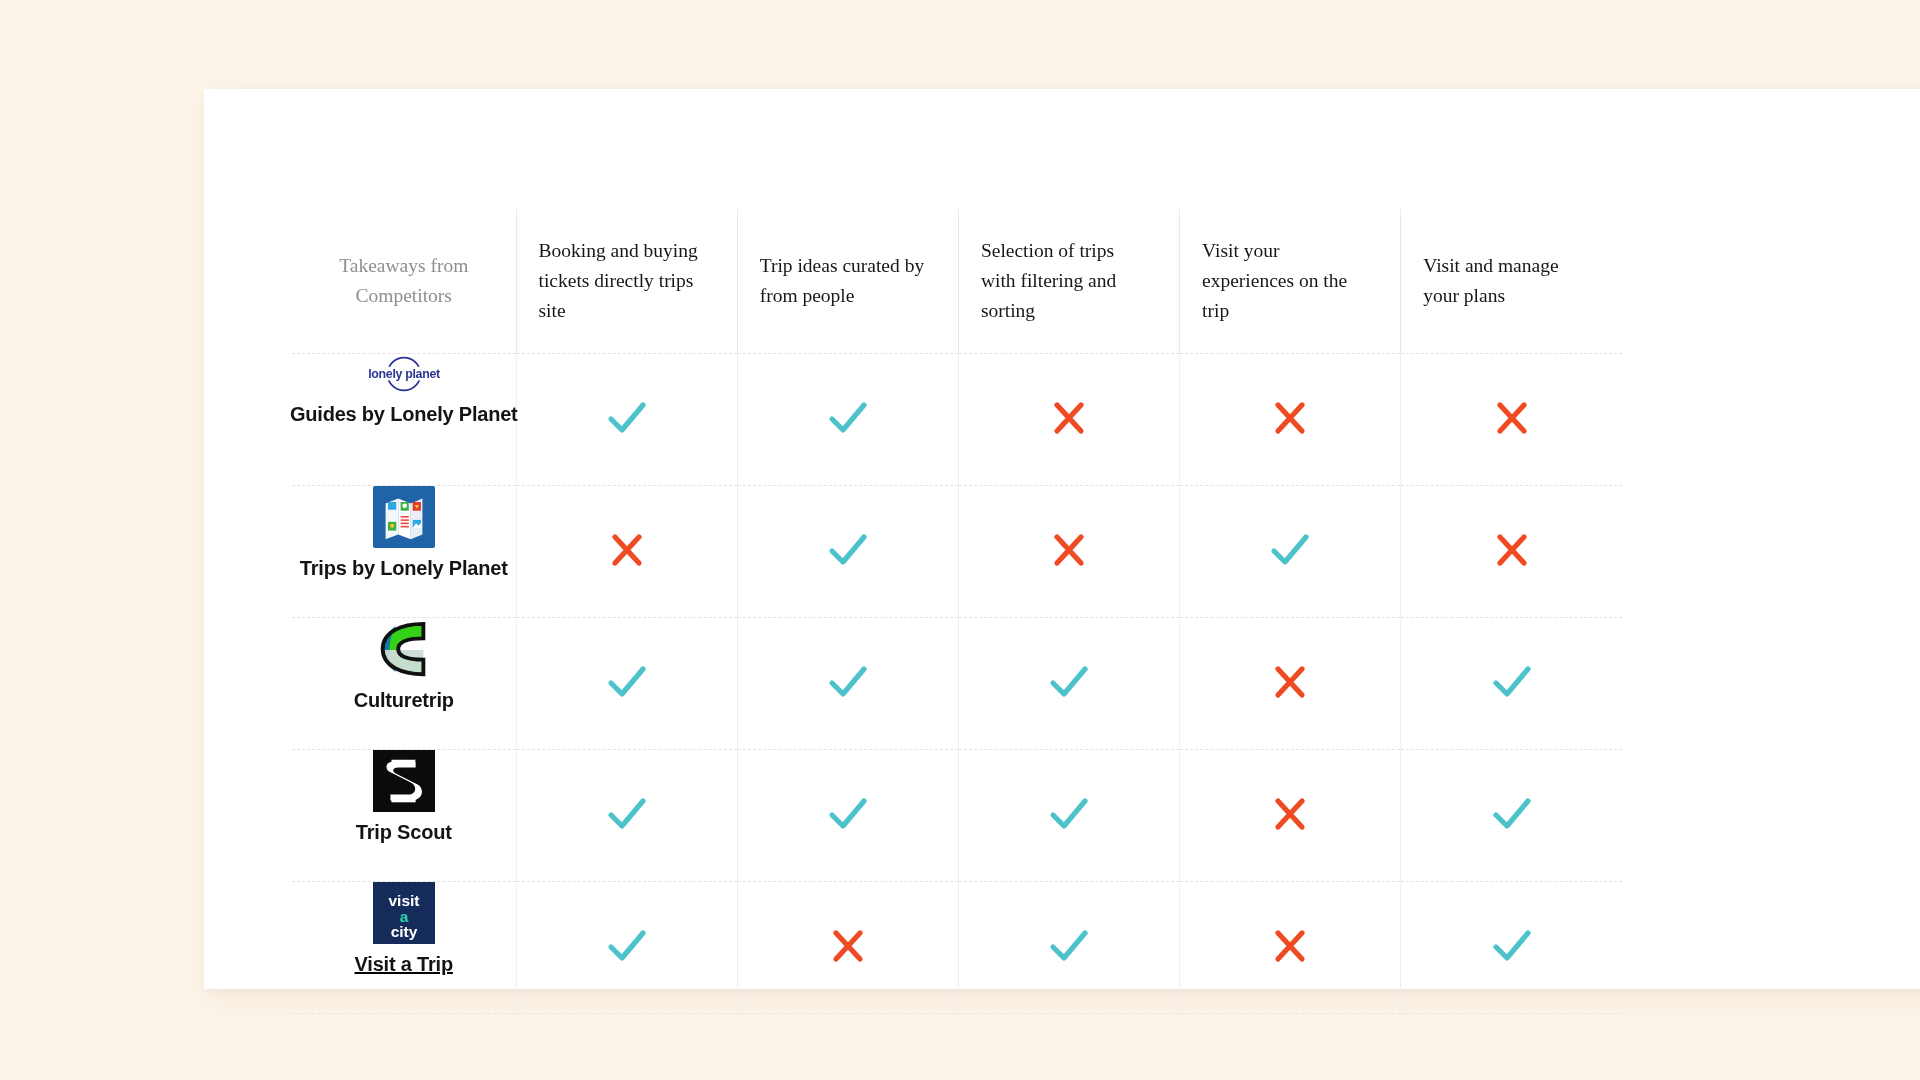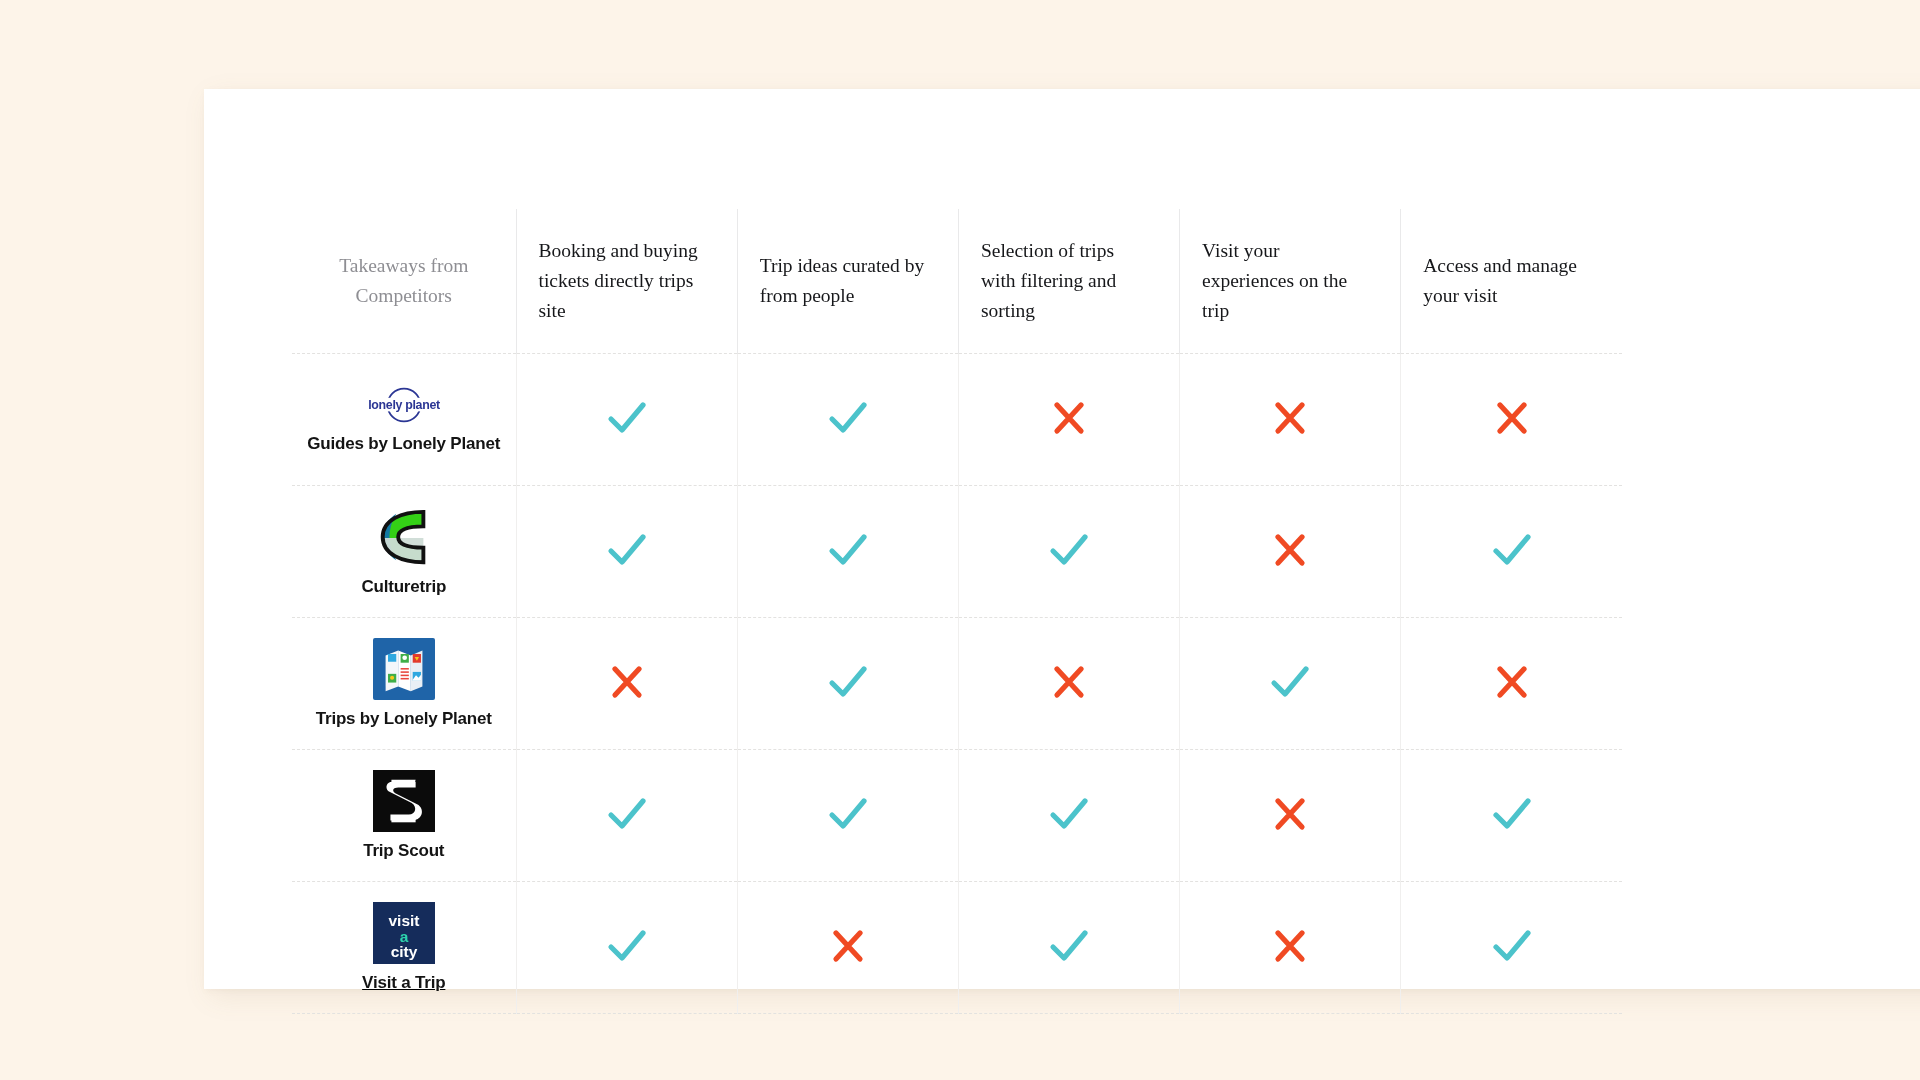--- a/index.html
+++ b/index.html
@@ -76,28 +76,27 @@
     text-align: center;
     border-top: 1px dashed #e3e2e0;
   }
   tbody tr:last-child td { border-bottom: 1px dashed #e3e2e0; text-decoration: underline; }
 
   
   .brand {
     display: flex;
     flex-direction: column;
     align-items: center;
-    justify-content: center;
     gap: 9px;
     height: 131px;
   }
   .brand-name {
     font-family: "Liberation Sans", sans-serif;
     font-weight: bold;
-    font-size: 17px;
+    font-size: 20px;
     letter-spacing: -0.2px;
     color: #141414;
     white-space: nowrap;
   }
   .logo-box {
     display: flex;
     align-items: center;
     justify-content: center;
   }
 
@@ -137,21 +136,21 @@
         <th class="sep">
           <div class="hdr-inner">Trip ideas curated by from people</div>
         </th>
         <th class="sep">
           <div class="hdr-inner">Selection of trips with filtering and sorting</div>
         </th>
         <th class="sep">
           <div class="hdr-inner">Visit your experiences on the trip</div>
         </th>
         <th class="sep">
-          <div class="hdr-inner">Access and manage your visit</div>
+          <div class="hdr-inner">Visit and manage your plans</div>
         </th>
       </tr>
     </thead>
 
     <tbody id="tbody">
         <tr>
           <td>
             <div class="brand">
               <span class="logo-box">
                 <svg class="lp-logo" viewBox="0 0 120 50">
@@ -170,50 +169,20 @@
                 <path d="M6 21 L17 32 L38 7" fill="none" stroke="#4CC3CB" stroke-width="5.2" stroke-linecap="round" stroke-linejoin="round"></path>
               </svg></span></td>
           <td class="sep"><span class="mark"><svg width="40" height="40" viewBox="0 0 40 40">
                 <path d="M8 7 L32 33 M32 7 L8 33" fill="none" stroke="#F04A23" stroke-width="5.2" stroke-linecap="round"></path>
               </svg></span></td>
           <td class="sep"><span class="mark"><svg width="40" height="40" viewBox="0 0 40 40">
                 <path d="M8 7 L32 33 M32 7 L8 33" fill="none" stroke="#F04A23" stroke-width="5.2" stroke-linecap="round"></path>
               </svg></span></td>
           <td class="sep"><span class="mark"><svg width="40" height="40" viewBox="0 0 40 40">
                 <path d="M8 7 L32 33 M32 7 L8 33" fill="none" stroke="#F04A23" stroke-width="5.2" stroke-linecap="round"></path>
-              </svg></span></td>
-        </tr>
-        <tr>
-          <td>
-            <div class="brand">
-              <span class="logo-box">
-                <svg class="sq" viewBox="0 0 64 64">
-                  <path d="M52 6 C30 6 10 14 10 32 C10 50 30 58 52 58 L52 43 C38 43 26 41 26 32 C26 23 38 21 52 21 Z" fill="#34D116"></path>
-                  <path d="M24 8 C15 14 10 22 10 32 C10 42 15 50 24 56 C19 48 17 40 17 32 C17 24 19 16 24 8 Z" fill="#1479A3"></path>
-                  <path d="M52 33 L52 58 C30 58 10 50 10 33 Z" fill="#CFDCD6" opacity="0.95"></path>
-                  <path d="M52 6 C30 6 10 14 10 32 C10 50 30 58 52 58 L52 43 C38 43 26 41 26 32 C26 23 38 21 52 21 Z" fill="none" stroke="#111111" stroke-width="4"></path>
-                </svg>
-              </span>
-              <div class="brand-name">Culturetrip</div>
-            </div>
-          </td>
-          <td class="sep"><span class="mark"><svg width="44" height="40" viewBox="0 0 44 40">
-                <path d="M6 21 L17 32 L38 7" fill="none" stroke="#4CC3CB" stroke-width="5.2" stroke-linecap="round" stroke-linejoin="round"></path>
-              </svg></span></td>
-          <td class="sep"><span class="mark"><svg width="44" height="40" viewBox="0 0 44 40">
-                <path d="M6 21 L17 32 L38 7" fill="none" stroke="#4CC3CB" stroke-width="5.2" stroke-linecap="round" stroke-linejoin="round"></path>
-              </svg></span></td>
-          <td class="sep"><span class="mark"><svg width="44" height="40" viewBox="0 0 44 40">
-                <path d="M6 21 L17 32 L38 7" fill="none" stroke="#4CC3CB" stroke-width="5.2" stroke-linecap="round" stroke-linejoin="round"></path>
-              </svg></span></td>
-          <td class="sep"><span class="mark"><svg width="40" height="40" viewBox="0 0 40 40">
-                <path d="M8 7 L32 33 M32 7 L8 33" fill="none" stroke="#F04A23" stroke-width="5.2" stroke-linecap="round"></path>
-              </svg></span></td>
-          <td class="sep"><span class="mark"><svg width="44" height="40" viewBox="0 0 44 40">
-                <path d="M6 21 L17 32 L38 7" fill="none" stroke="#4CC3CB" stroke-width="5.2" stroke-linecap="round" stroke-linejoin="round"></path>
               </svg></span></td>
         </tr>
         <tr>
           <td>
             <div class="brand">
               <span class="logo-box">
                 <svg class="sq" viewBox="0 0 64 64">
                   <rect width="64" height="64" rx="2" fill="#1F64A8"></rect>
                   <path d="M13 18 L26 13 L26 50 L13 55 Z" fill="#f4f7fa"></path>
                   <path d="M26 13 L39 18 L39 55 L26 50 Z" fill="#ffffff"></path>
@@ -250,20 +219,50 @@
               </svg></span></td>
           <td class="sep"><span class="mark"><svg width="40" height="40" viewBox="0 0 40 40">
                 <path d="M8 7 L32 33 M32 7 L8 33" fill="none" stroke="#F04A23" stroke-width="5.2" stroke-linecap="round"></path>
               </svg></span></td>
         </tr>
         <tr>
           <td>
             <div class="brand">
               <span class="logo-box">
                 <svg class="sq" viewBox="0 0 64 64">
+                  <path d="M52 6 C30 6 10 14 10 32 C10 50 30 58 52 58 L52 43 C38 43 26 41 26 32 C26 23 38 21 52 21 Z" fill="#34D116"></path>
+                  <path d="M24 8 C15 14 10 22 10 32 C10 42 15 50 24 56 C19 48 17 40 17 32 C17 24 19 16 24 8 Z" fill="#1479A3"></path>
+                  <path d="M52 33 L52 58 C30 58 10 50 10 33 Z" fill="#CFDCD6" opacity="0.95"></path>
+                  <path d="M52 6 C30 6 10 14 10 32 C10 50 30 58 52 58 L52 43 C38 43 26 41 26 32 C26 23 38 21 52 21 Z" fill="none" stroke="#111111" stroke-width="4"></path>
+                </svg>
+              </span>
+              <div class="brand-name">Culturetrip</div>
+            </div>
+          </td>
+          <td class="sep"><span class="mark"><svg width="44" height="40" viewBox="0 0 44 40">
+                <path d="M6 21 L17 32 L38 7" fill="none" stroke="#4CC3CB" stroke-width="5.2" stroke-linecap="round" stroke-linejoin="round"></path>
+              </svg></span></td>
+          <td class="sep"><span class="mark"><svg width="44" height="40" viewBox="0 0 44 40">
+                <path d="M6 21 L17 32 L38 7" fill="none" stroke="#4CC3CB" stroke-width="5.2" stroke-linecap="round" stroke-linejoin="round"></path>
+              </svg></span></td>
+          <td class="sep"><span class="mark"><svg width="44" height="40" viewBox="0 0 44 40">
+                <path d="M6 21 L17 32 L38 7" fill="none" stroke="#4CC3CB" stroke-width="5.2" stroke-linecap="round" stroke-linejoin="round"></path>
+              </svg></span></td>
+          <td class="sep"><span class="mark"><svg width="40" height="40" viewBox="0 0 40 40">
+                <path d="M8 7 L32 33 M32 7 L8 33" fill="none" stroke="#F04A23" stroke-width="5.2" stroke-linecap="round"></path>
+              </svg></span></td>
+          <td class="sep"><span class="mark"><svg width="44" height="40" viewBox="0 0 44 40">
+                <path d="M6 21 L17 32 L38 7" fill="none" stroke="#4CC3CB" stroke-width="5.2" stroke-linecap="round" stroke-linejoin="round"></path>
+              </svg></span></td>
+        </tr>
+        <tr>
+          <td>
+            <div class="brand">
+              <span class="logo-box">
+                <svg class="sq" viewBox="0 0 64 64">
                   <rect width="64" height="64" fill="#0B0B0B"></rect>
                   <path d="M44 12 L20 12 C14 12 12 18 16 22 L40 34 C46 38 44 46 37 46 L18 46 L18 52 L40 52 C50 52 54 42 47 36 L23 24 C19 21 21 18 26 18 L44 18 Z" fill="#ffffff"></path>
                   <path d="M44 10 L19 10 L19 17 L42 17 Z" fill="#ffffff"></path>
                   <path d="M19 47 L44 47 L44 54 L19 54 Z" fill="#ffffff"></path>
                 </svg>
               </span>
               <div class="brand-name">Trip Scout</div>
             </div>
           </td>
           <td class="sep"><span class="mark"><svg width="44" height="40" viewBox="0 0 44 40">

